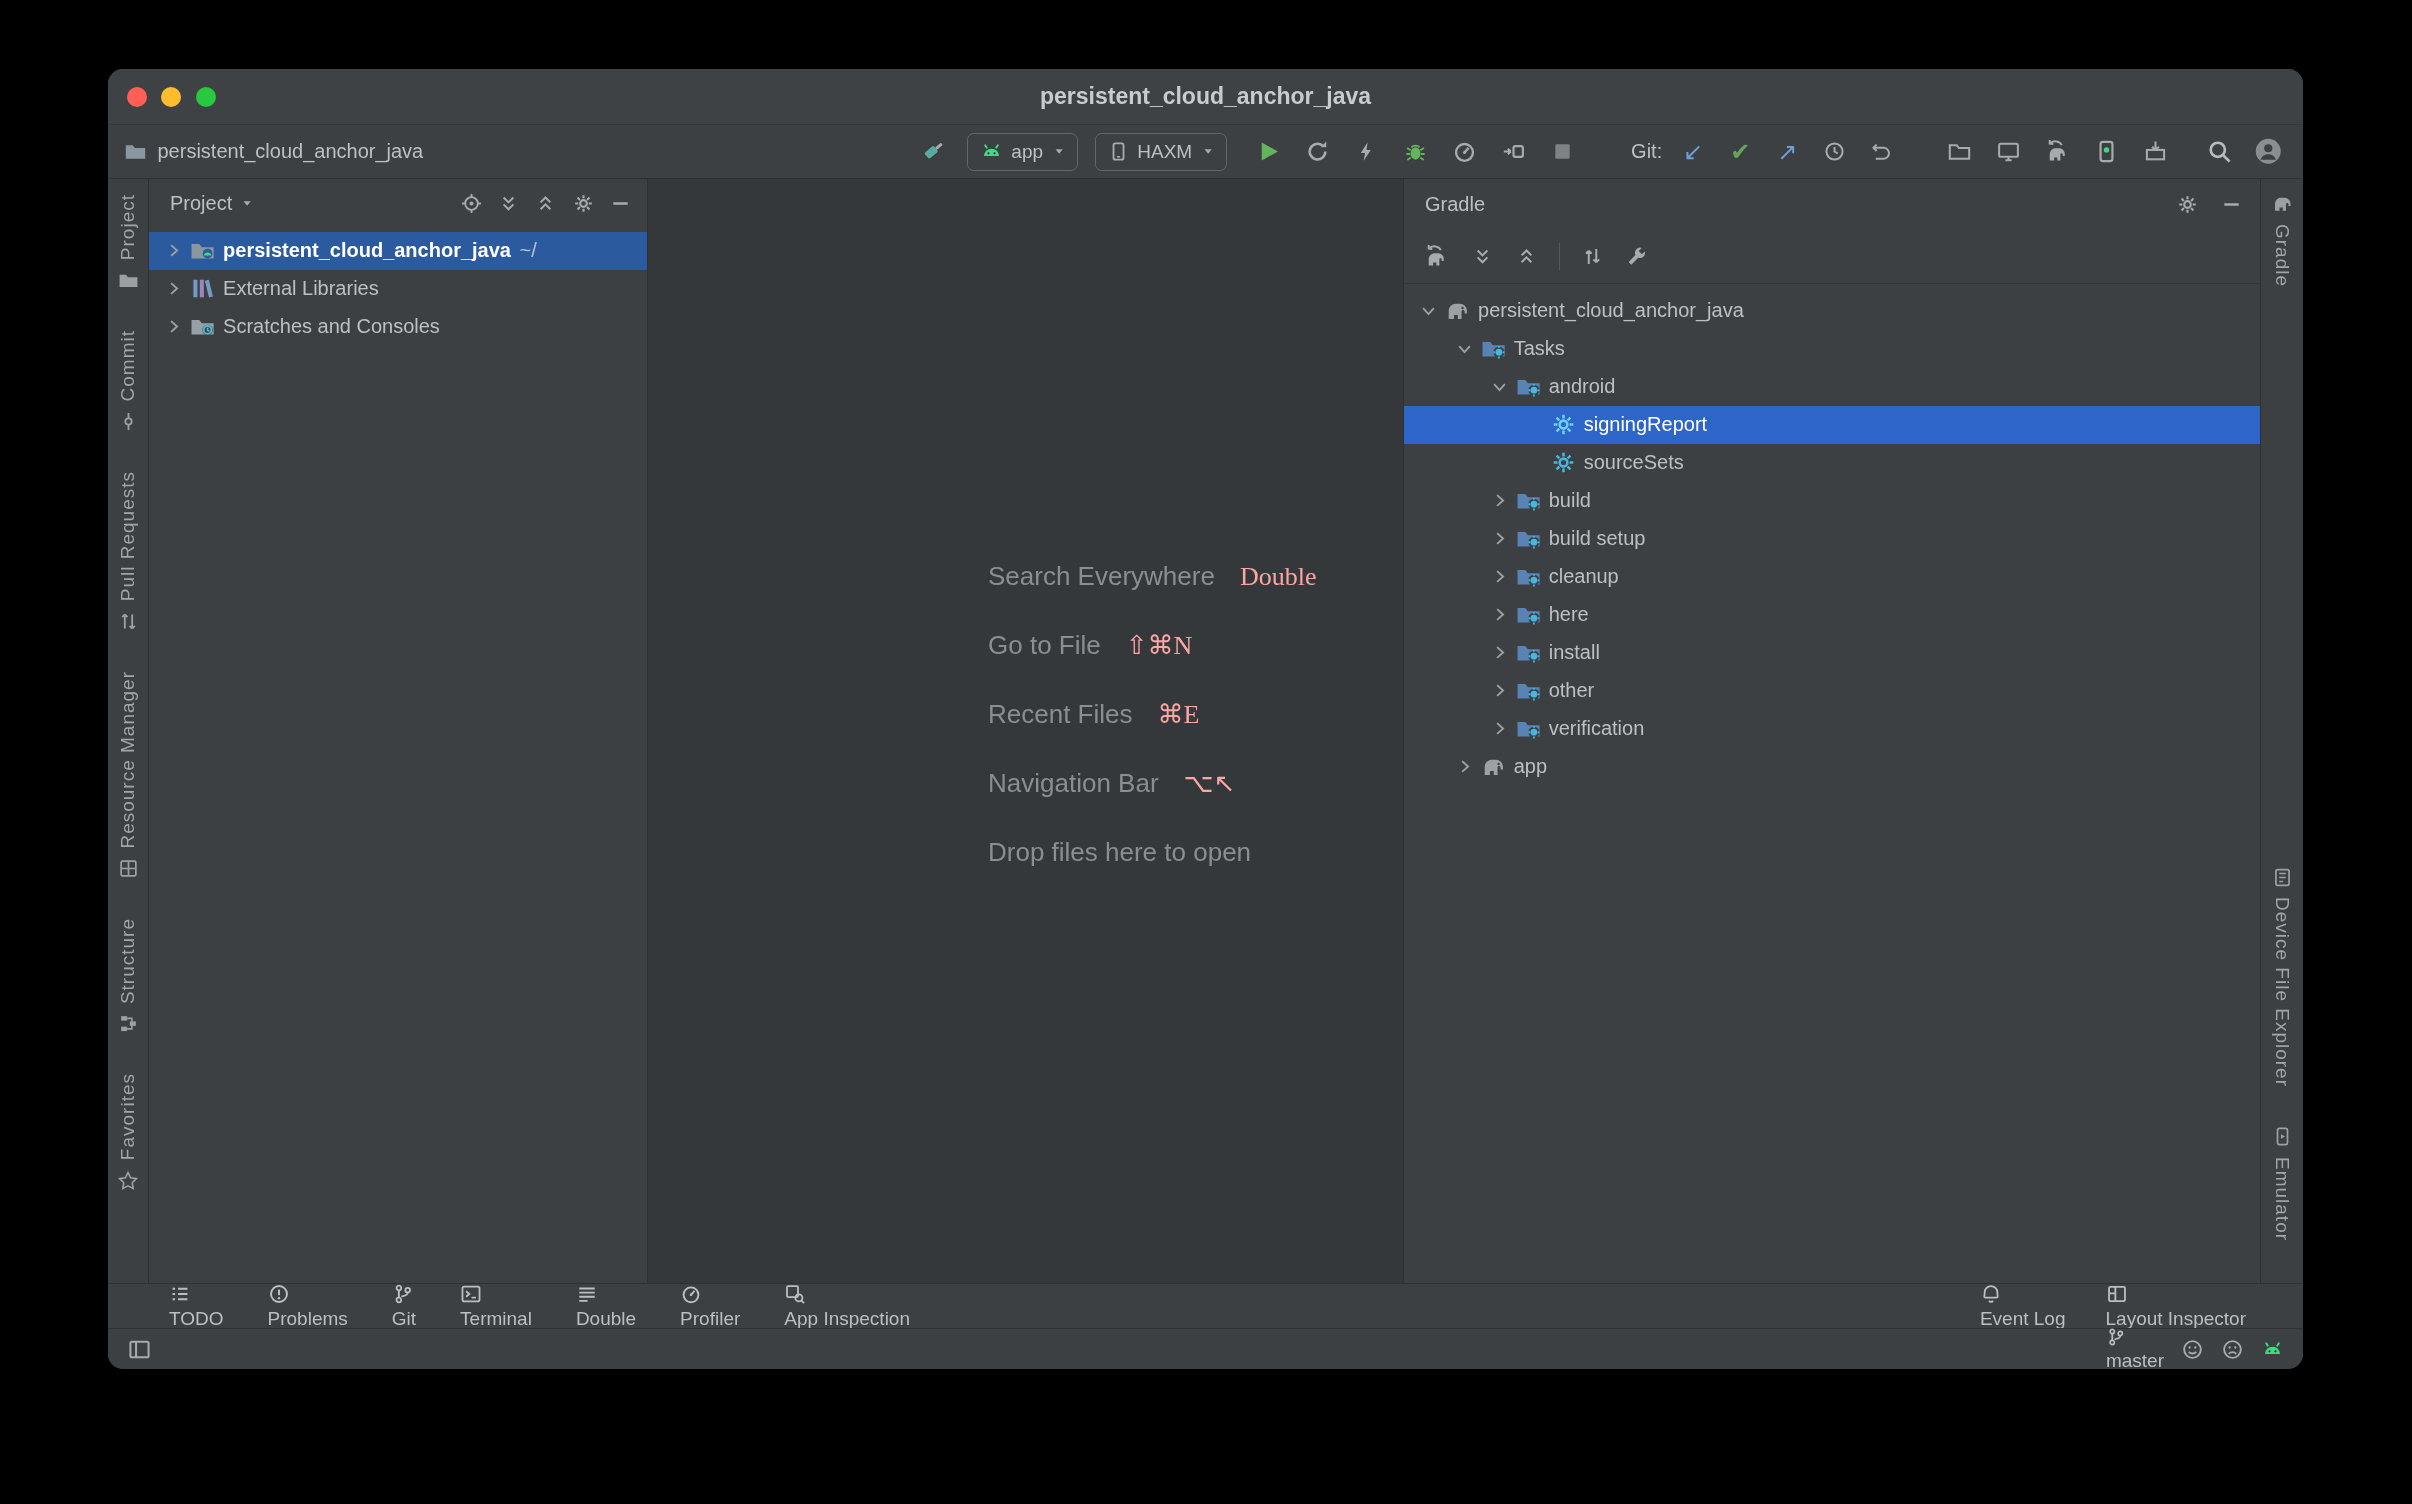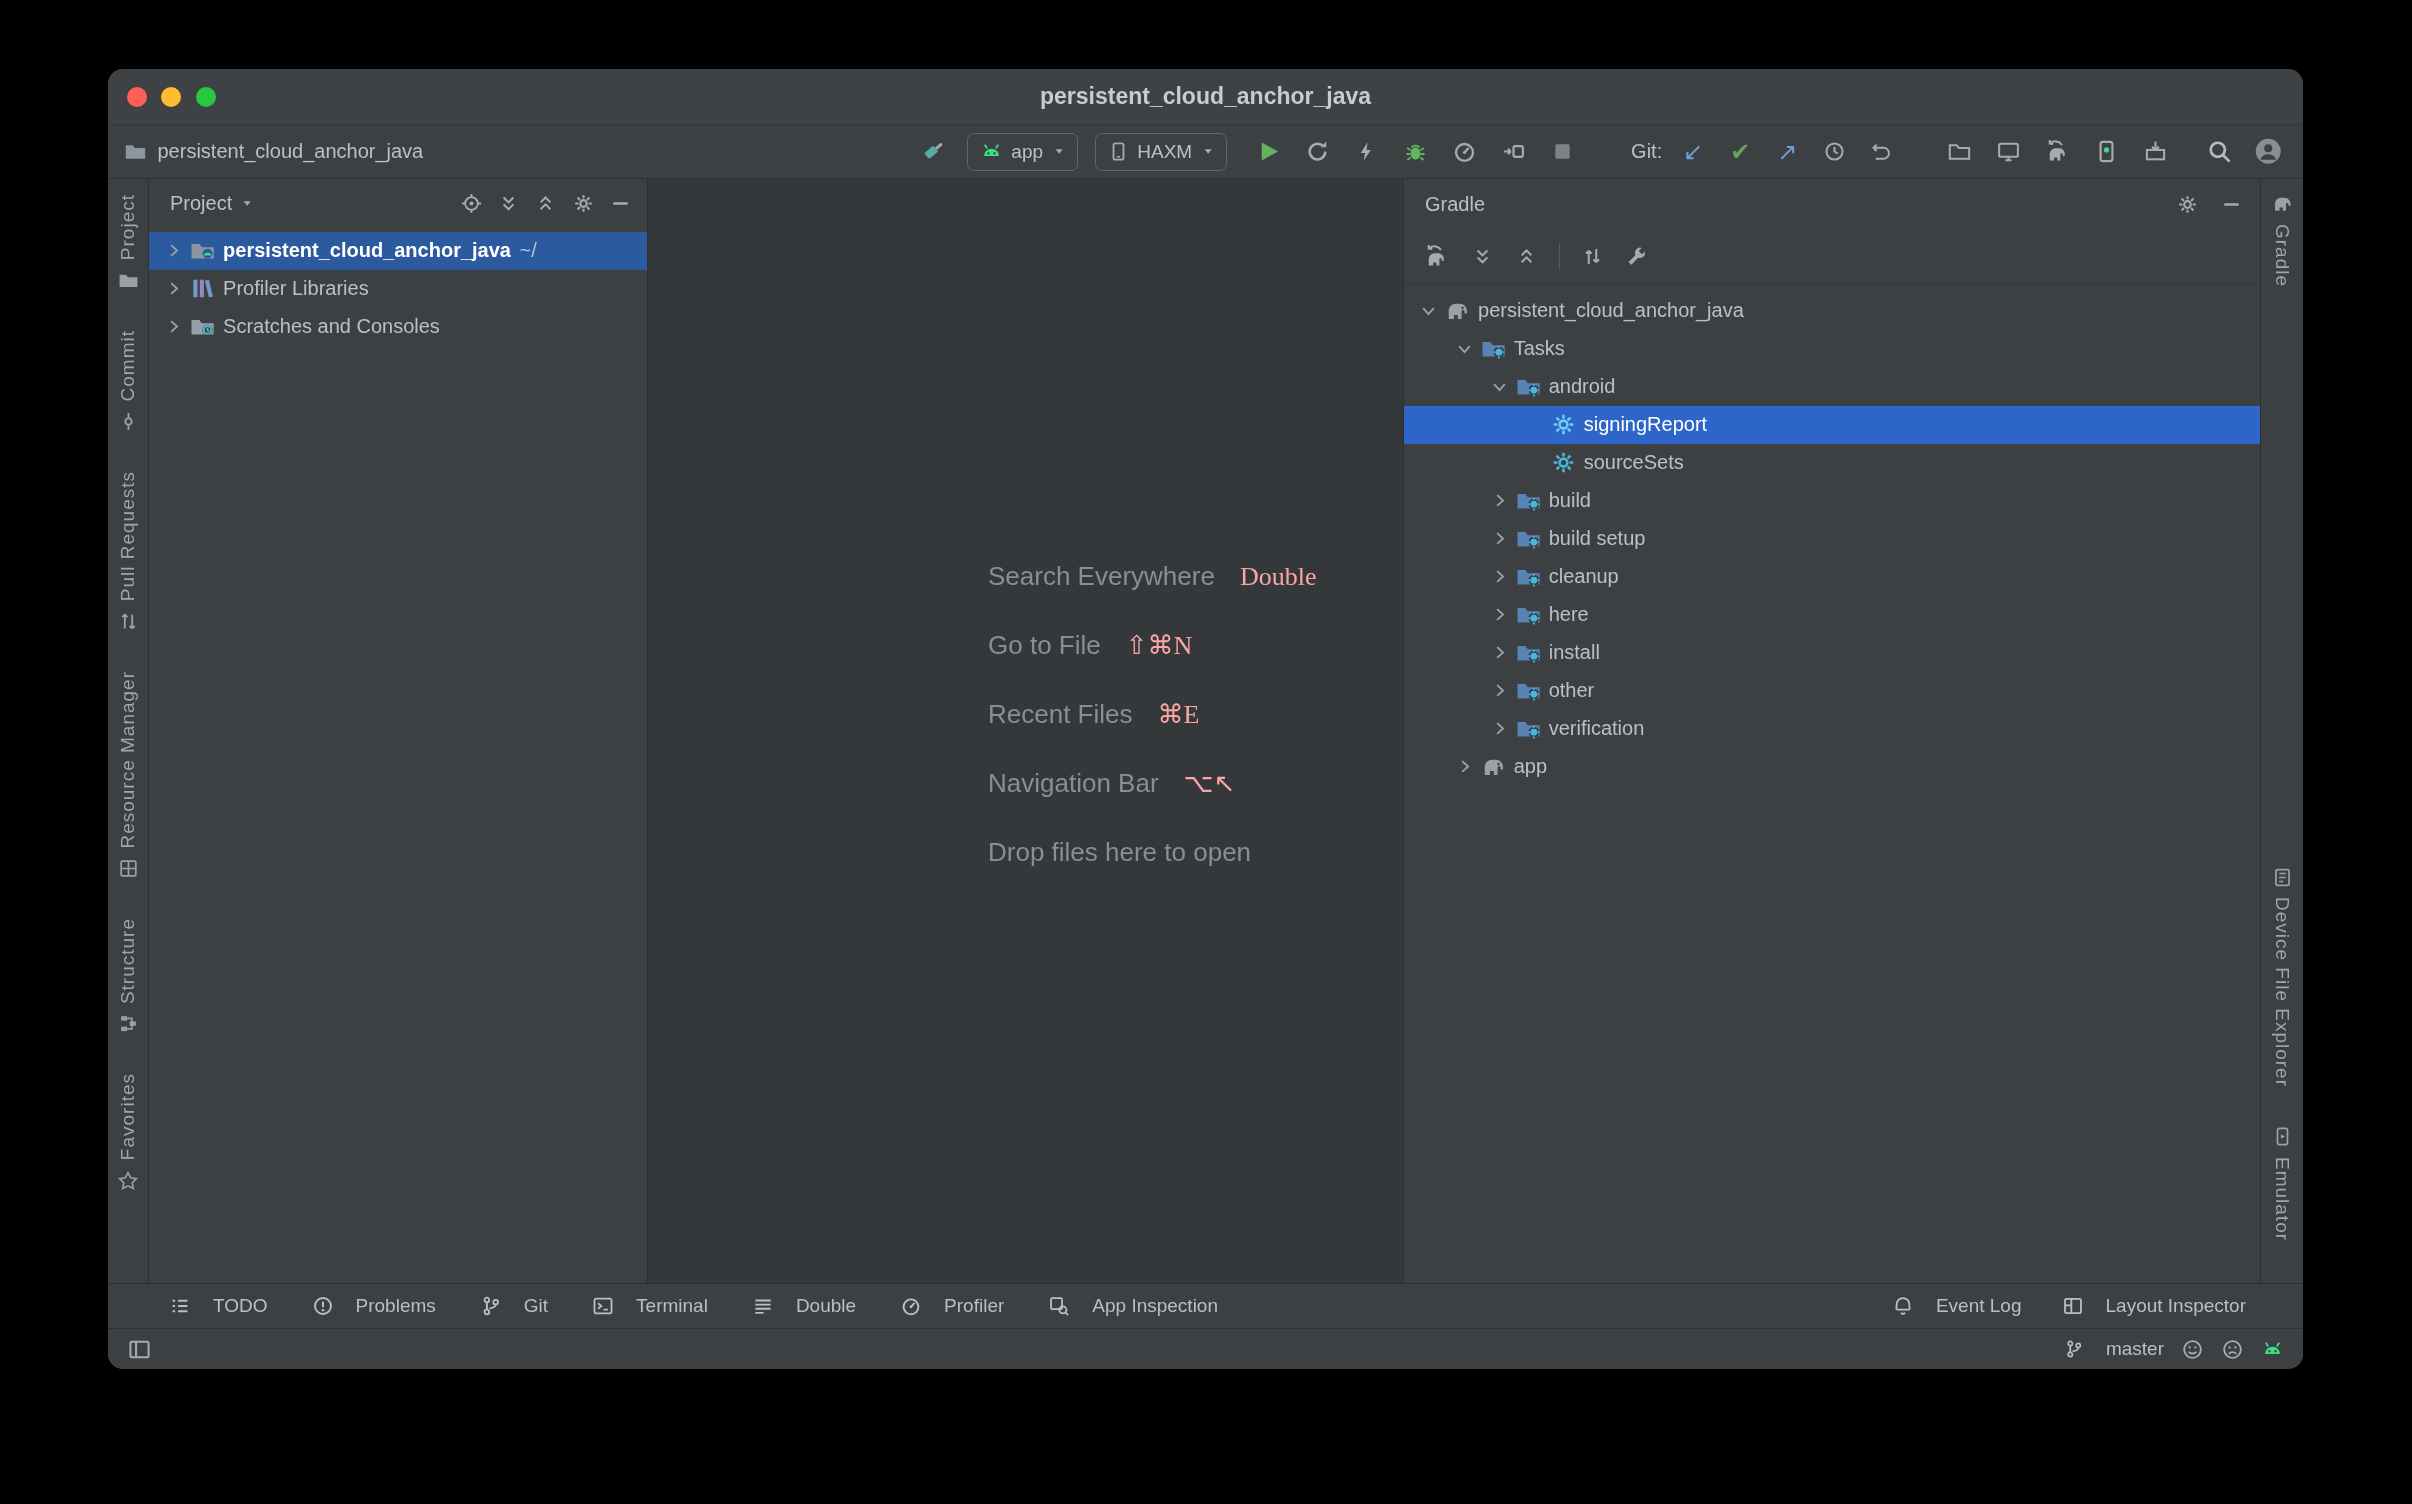--- a/index.html
+++ b/index.html
@@ -69,21 +69,21 @@
   .gradle-panel { width:856px; flex:none; border-left:1px solid #2E3133; }
   .ghead { flex:none; height:51px; display:flex; align-items:center; gap:7.6px; padding:0 17px 0 21px; color:#BDC0C2; font-size:20px; }
   .ghead .spacer { flex:1; }
   .gtools { flex:none; height:53px; display:flex; align-items:center; gap:21px; padding:0 19px; color:#A7ABAD; border-bottom:1px solid #333639; }
   .vdiv { width:1px; height:27px; background:#55585A; }
   .gtree { padding-top:7.6px; }
   .gtree .trow.selected { background:#2D65C9; }
   .d0{padding-left:11.4px}.d1{padding-left:47px}.d2{padding-left:82px}.d3{padding-left:117px}
   
   .bottombar { flex:none; height:44px; display:flex; align-items:center; background:#3D4043; border-top:1px solid #2E3133; padding:0 57px 0 61px; gap:44px; font-size:19px; color:#BCBFC1; }
-  .bb-item { display:flex; align-items:center; gap:22px; white-space:nowrap; }
+  .bb-item { display:flex; gap:3px; white-space:nowrap;flex-direction:column; }
   .bb-right { margin-left:auto; display:flex; gap:40px; }
   .statusbar { flex:none; height:40px; display:flex; align-items:center; background:#3D4043; border-top:1px solid #2E3133; padding:0 19px; font-size:19px; color:#BCBFC1; }
   .sb-right { margin-left:auto; display:flex; align-items:center; gap:17px; }
   svg { display:block; }
 </style>
 </head>
 <body>
 
 <div class="window">
 
@@ -373,21 +373,21 @@
                 <path d="M6 3.5 11 8l-5 4.5" fill="none" stroke="currentColor" stroke-width="1.6"></path>
               </svg>
             </span>
           <span class="ticon">
               <svg width="27" height="27" viewBox="0 0 16 16">
                 <rect x="2.6" y="2.8" width="2.4" height="10.4" fill="#769AC6"></rect>
                 <rect x="6.4" y="2.8" width="2.4" height="10.4" fill="#9A86C0"></rect>
                 <rect x="10.6" y="3" width="2.4" height="10.2" transform="rotate(-14 11.8 8.1)" fill="#769AC6"></rect>
               </svg>
             </span>
-          <span>Profiler Libraries</span>
+          <span>External Libraries</span>
         </div>
         <div class="trow">
           <span class="chevslot">
               <svg width="19" height="19" viewBox="0 0 16 16">
                 <path d="M6 3.5 11 8l-5 4.5" fill="none" stroke="currentColor" stroke-width="1.6"></path>
               </svg>
             </span>
           <span class="ticon">
               <svg width="27" height="27" viewBox="0 0 16 16">
                 <path d="M1.5 12.8V4.2h4.6l1.5 1.9h7v6.7z" fill="#97A0A6"></path>

